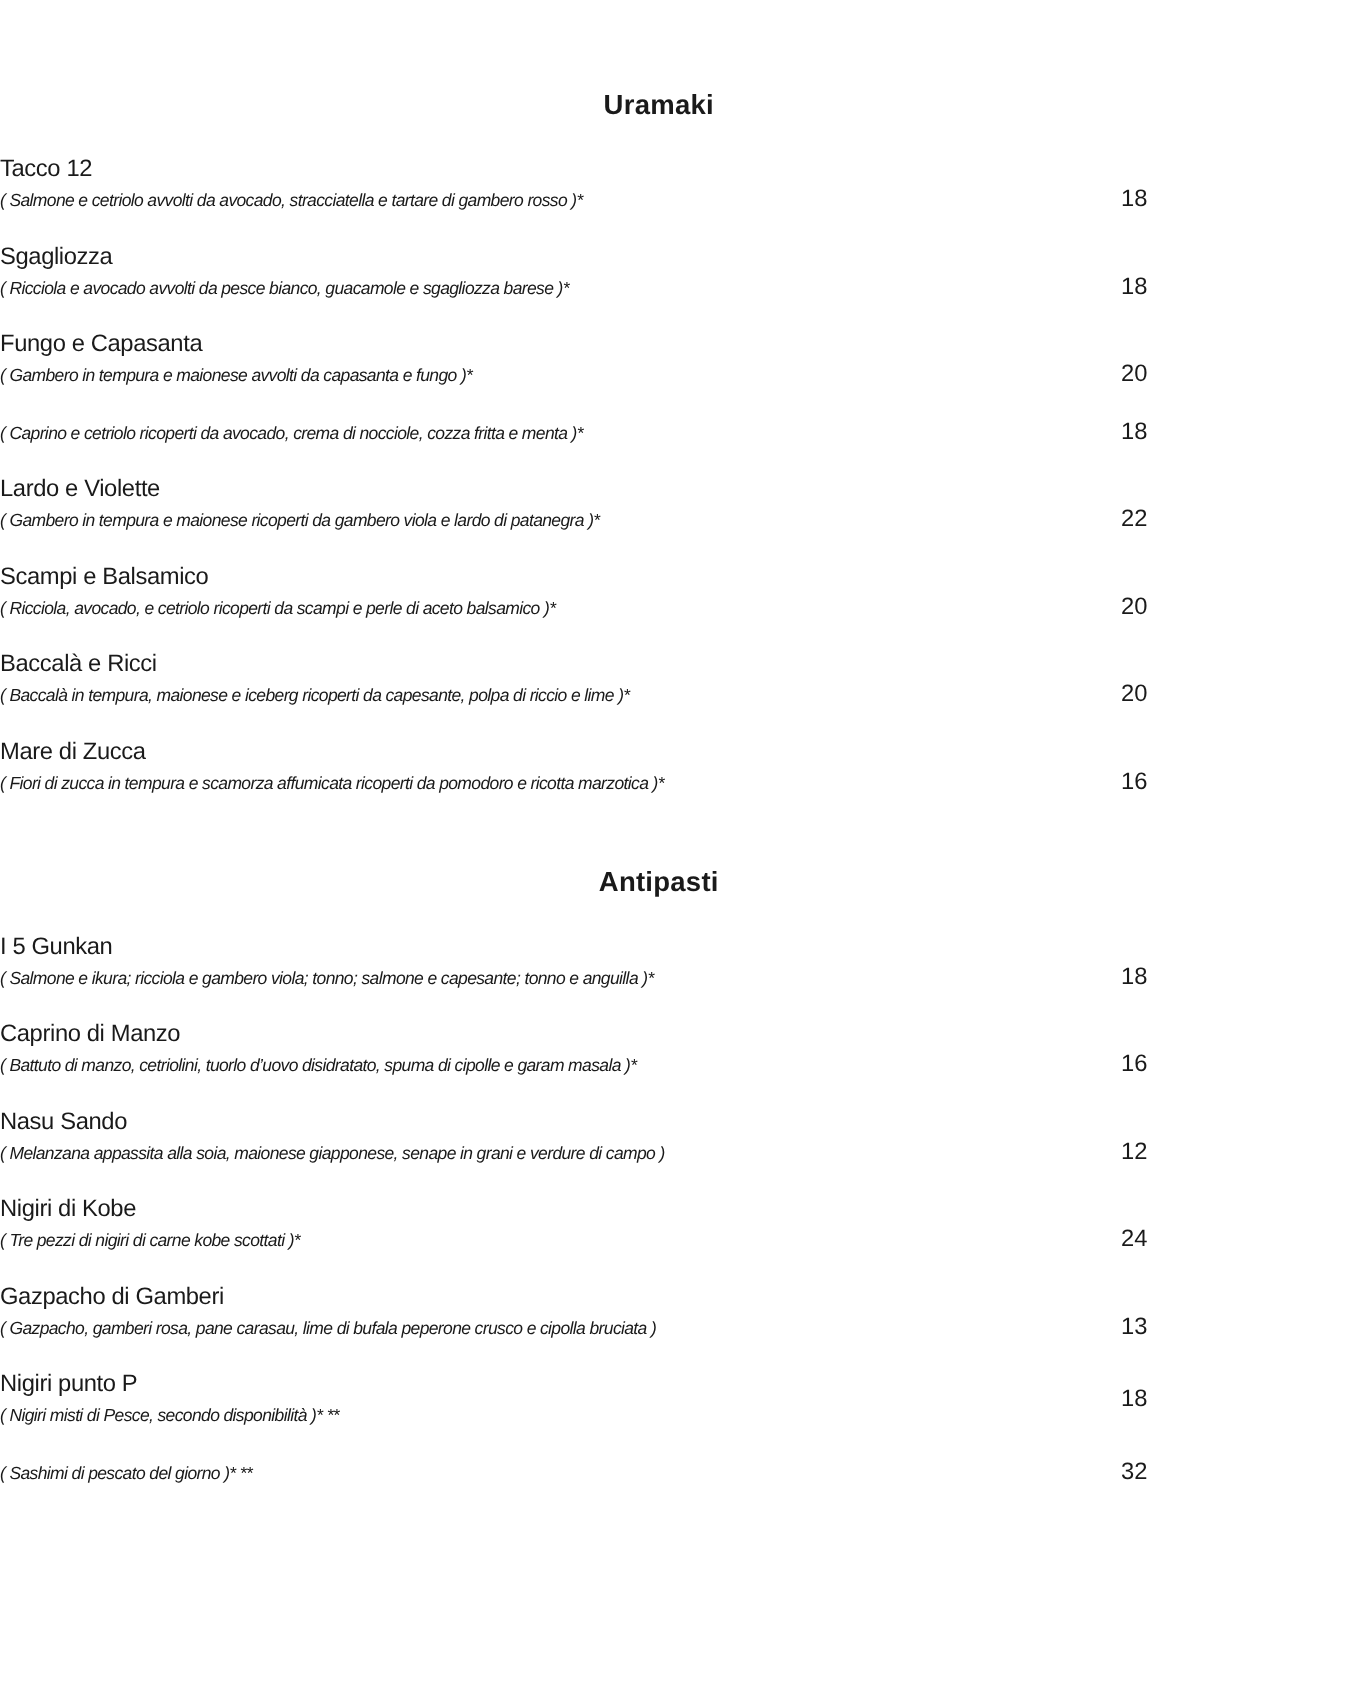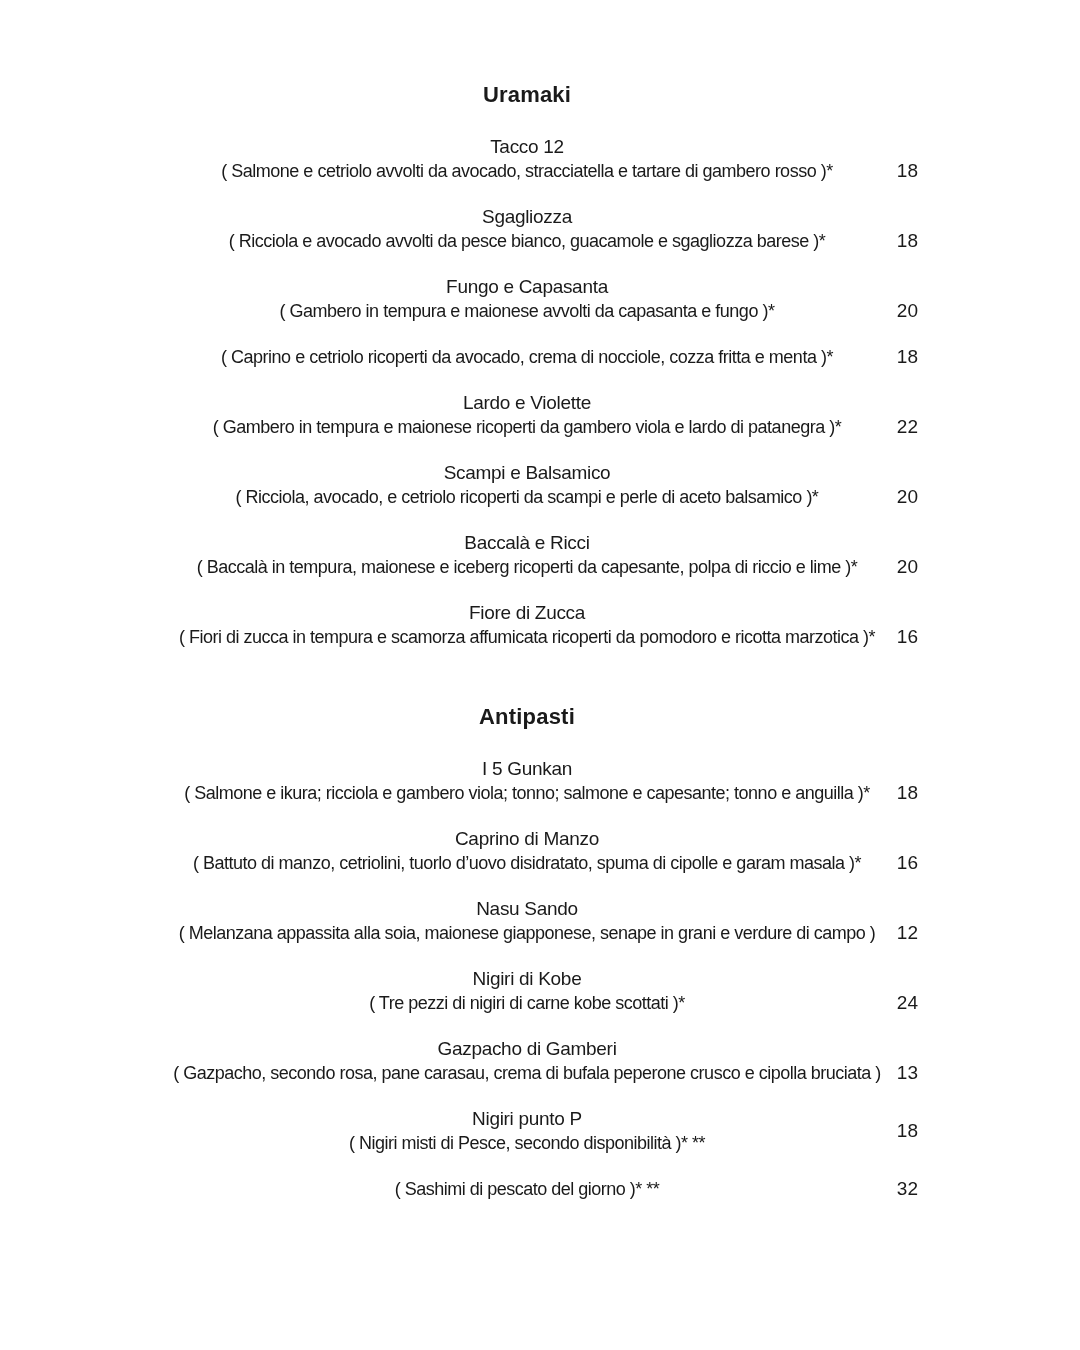--- a/index.html
+++ b/index.html
@@ -11,48 +11,49 @@
   .page {
     position: relative;
     width: 1080px;
     height: 1350px;
     background: #ffffff;
     overflow: hidden;
   }
   .content {
     position: absolute;
     left: 0;
-    top: 11px;
+    top: 0;
     width: 1054px;           
     padding-top: 70px;
   }
   .section-title {
     text-align: center;
     font-size: 22px;
     font-weight: bold;
     line-height: 28px;
     letter-spacing: 0.2px;
     margin-bottom: 26px;
     color: #1a1a1a;
   }
   .section + .section .section-title {
     margin-top: 54px;
   }
   .item {
     position: relative;
-    text-align: center;
+    text-align: left;
     margin-bottom: 22px;
   }
   .item-name {
     font-size: 19px;
     line-height: 24px;
     letter-spacing: -0.3px;
   }
   .item-desc {
-    font-size: 18px;
+    font-size: 14px;
+    font-style: italic;
     line-height: 24px;
     letter-spacing: -0.5px;
     white-space: nowrap;
   }
   .price {
     position: absolute;
     right: 136px;            
     bottom: 0;
     font-size: 19px;
     line-height: 24px;
@@ -103,21 +104,21 @@
         <div class="item-name">Scampi e Balsamico</div>
         <div class="item-desc">( Ricciola, avocado, e cetriolo ricoperti da scampi e perle di aceto balsamico )*</div>
         <div class="price">20</div>
       </div>
       <div class="item">
         <div class="item-name">Baccalà e Ricci</div>
         <div class="item-desc">( Baccalà in tempura, maionese e iceberg ricoperti da capesante, polpa di riccio e lime )*</div>
         <div class="price">20</div>
       </div>
       <div class="item">
-        <div class="item-name">Fiore di Zucca</div>
+        <div class="item-name">Mare di Zucca</div>
         <div class="item-desc">( Fiori di zucca in tempura e scamorza affumicata ricoperti da pomodoro e ricotta marzotica )*</div>
         <div class="price">16</div>
       </div>
     </div>
 
     <div class="section section-antipasti">
       <div class="section-title">Antipasti</div>
 
       <div class="item">
         <div class="item-name">I 5 Gunkan</div>
@@ -134,21 +135,21 @@
         <div class="item-desc">( Melanzana appassita alla soia, maionese giapponese, senape in grani e verdure di campo )</div>
         <div class="price">12</div>
       </div>
       <div class="item">
         <div class="item-name">Nigiri di Kobe</div>
         <div class="item-desc">( Tre pezzi di nigiri di carne kobe scottati )*</div>
         <div class="price">24</div>
       </div>
       <div class="item">
         <div class="item-name">Gazpacho di Gamberi</div>
-        <div class="item-desc">( Gazpacho, secondo rosa, pane carasau, crema di bufala peperone crusco e cipolla bruciata )</div>
+        <div class="item-desc">( Gazpacho, gamberi rosa, pane carasau, lime di bufala peperone crusco e cipolla bruciata )</div>
         <div class="price">13</div>
       </div>
       <div class="item">
         <div class="item-name">Nigiri punto P</div>
         <div class="item-desc">( Nigiri misti di Pesce, secondo disponibilità )* **</div>
         <div class="price">18</div>
       </div>
       <div class="item">
         <div class="item-desc">( Sashimi di pescato del giorno )* **</div>
         <div class="price">32</div>

